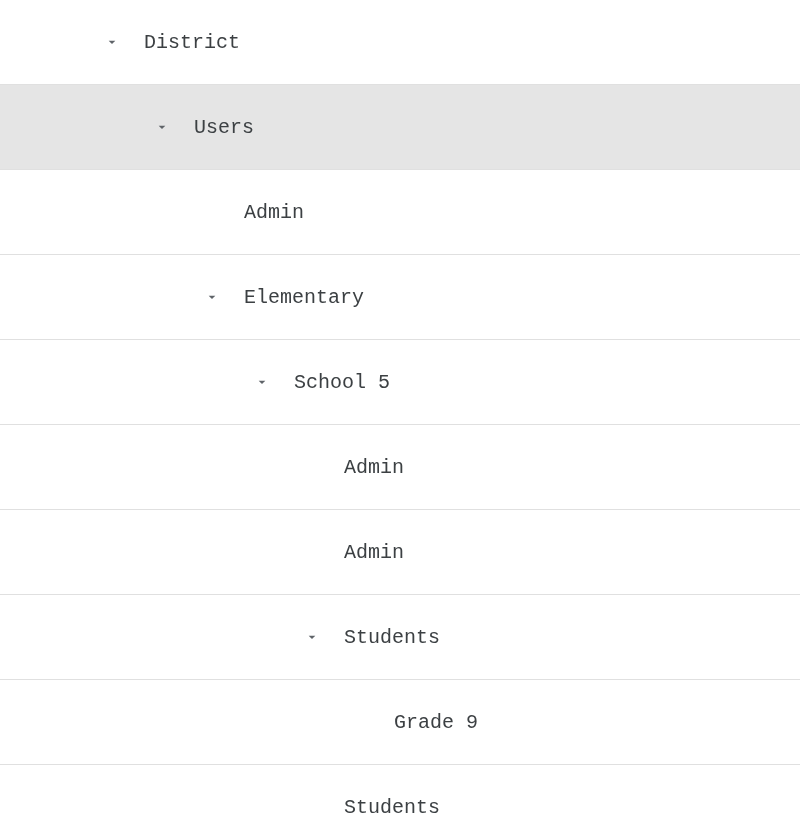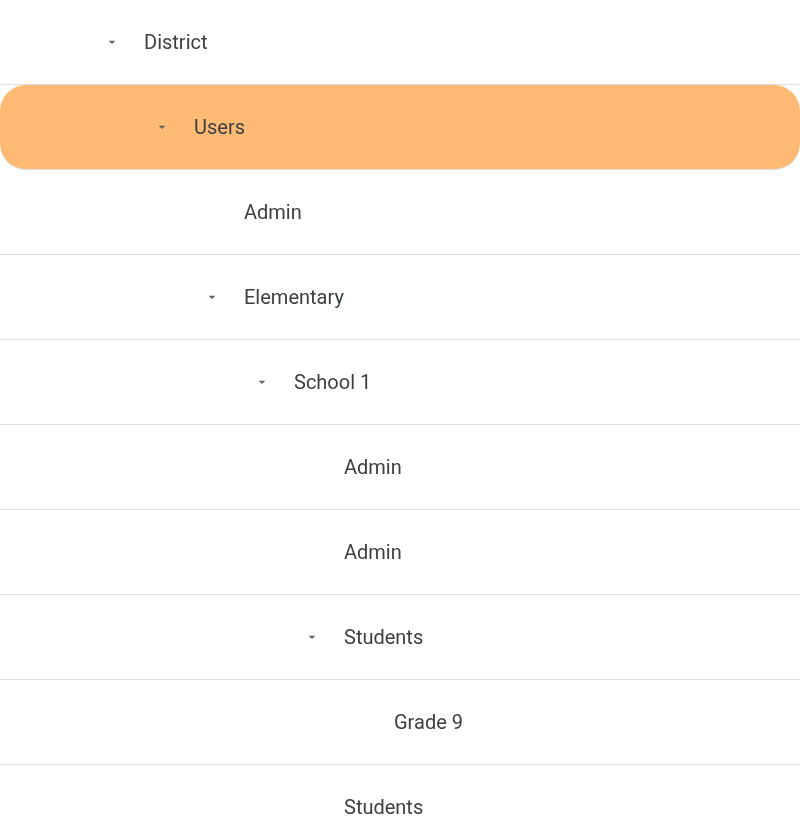--- a/index.html
+++ b/index.html
@@ -14,22 +14,21 @@
     }
     .tree-row {
       display: flex;
       align-items: center;
       height: 85px;
       border-bottom: 1px solid #e0e0e0;
       cursor: pointer;
       background: #ffffff;
     }
     .tree-row.selected {
-      background: #fdba74;
-      border-radius: 26px;
+      background: #e5e5e5;
     }
     .row-indent {
       flex-shrink: 0;
     }
     .expand-icon {
       display: flex;
       align-items: center;
       justify-content: center;
       width: 48px;
       flex-shrink: 0;
@@ -40,20 +39,21 @@
       fill: #5f6368;
     }
     .expand-spacer {
       width: 48px;
       flex-shrink: 0;
     }
     .row-label {
       font-size: 20px;
       color: #3c4043;
       padding-left: 8px;
+      font-family: Liberation Mono, monospace;
     }
     .indent-0 { width: 88px; }
     .indent-1 { width: 138px; }
     .indent-2 { width: 188px; }
     .indent-3 { width: 238px; }
     .indent-4 { width: 288px; }
     .indent-5 { width: 338px; }
   </style>
 </head>
 <body>
@@ -94,21 +94,21 @@
   <span class="row-label">Elementary</span>
 </div>
 
 <div class="tree-row">
   <div class="row-indent indent-3"></div>
   <span class="expand-icon">
     <svg viewBox="0 0 24 24">
         <path d="M7 10l5 5 5-5z"></path>
       </svg>
   </span>
-  <span class="row-label">School 1</span>
+  <span class="row-label">School 5</span>
 </div>
 
 <div class="tree-row">
   <div class="row-indent indent-4"></div>
   <span class="expand-spacer"></span>
   <span class="row-label">Admin</span>
 </div>
 
 <div class="tree-row">
   <div class="row-indent indent-4"></div>

